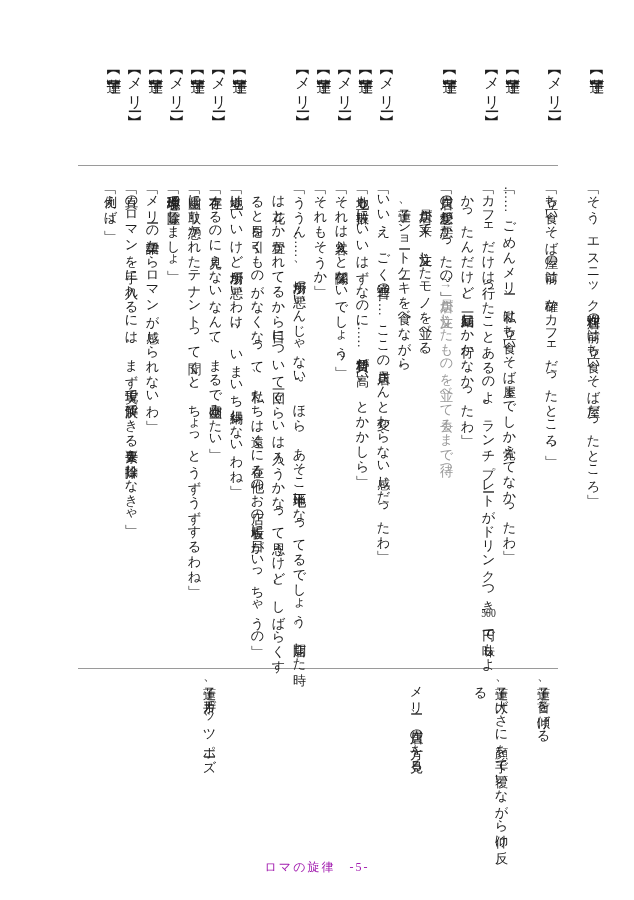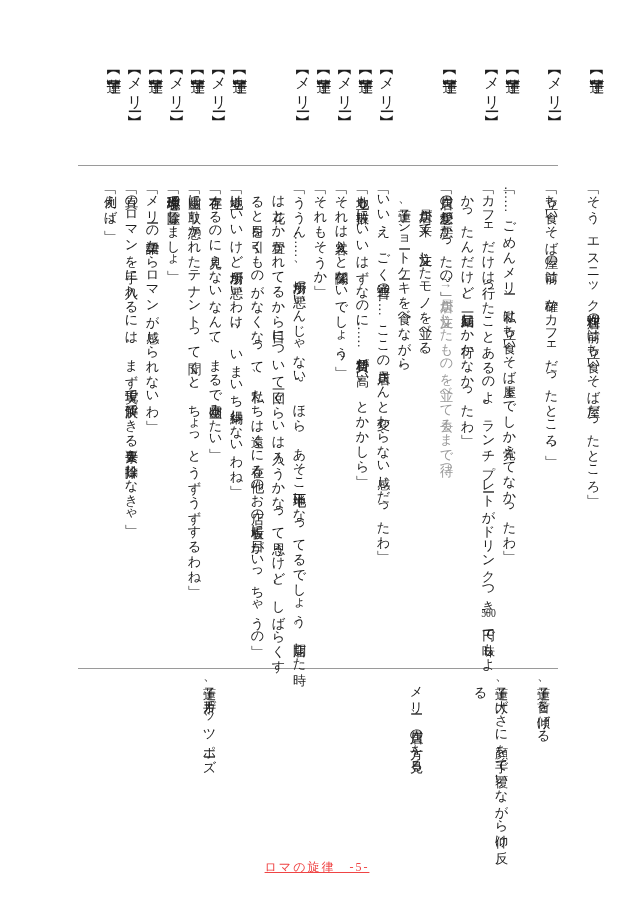--- a/index.html
+++ b/index.html
@@ -54,23 +54,22 @@
   .note-1 { right: 80px; }
   .note-2 { right: 122px; }
   .note-3 { right: 207px; }
   .note-4 { right: 414px; }
 
   .footer {
     position: absolute;
     left: 0; width: 100%; bottom: 24px;
     text-align: center;
     font-size: 12px;
-    color: #ef4444;
+    color: #a21caf;
     letter-spacing: 2px;
-    text-decoration: underline;
   }
 </style>
 </head>
 <body>
 
 <div class="page">
 
   <div class="rule rule-top"></div>
   <div class="rule rule-bottom"></div>
 

